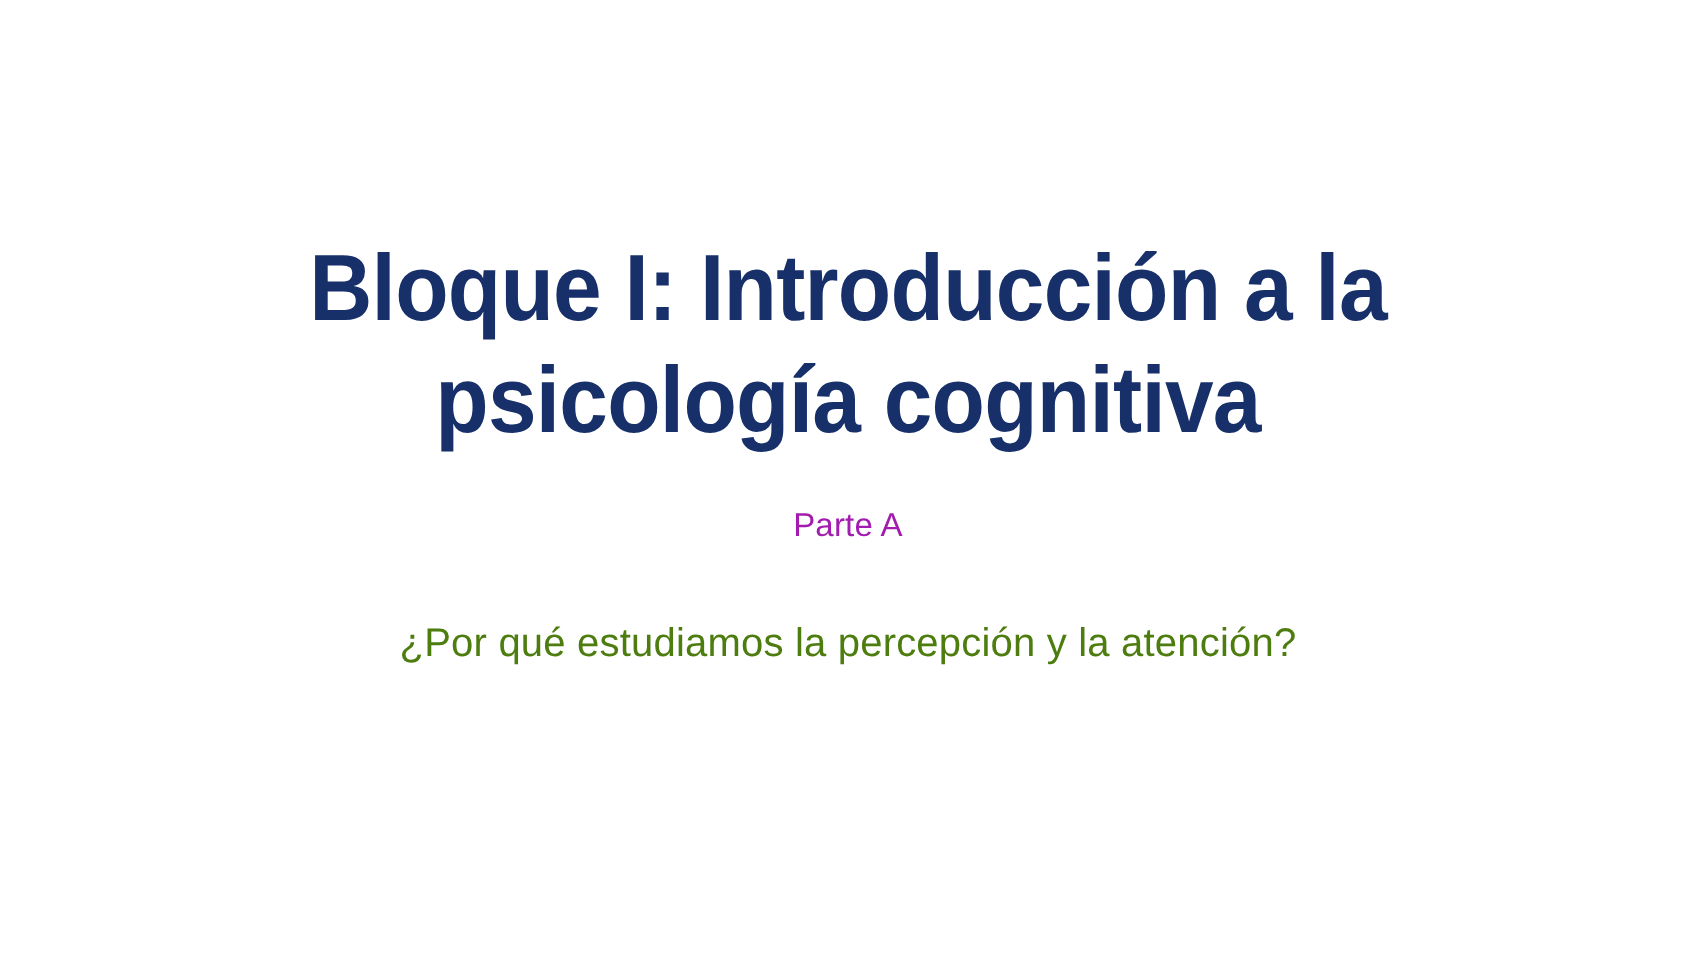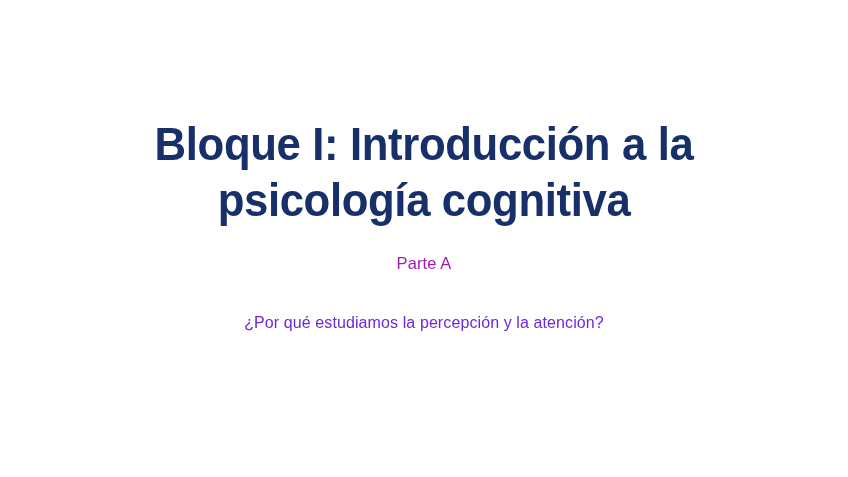--- a/index.html
+++ b/index.html
@@ -65,24 +65,24 @@
     line-height: 21px;
     letter-spacing: 0.1px;
   }
 
   .subtitle-spacer {
     height: 38px;
   }
 
   .subtitle-question {
     margin: 0;
-    color: #6d28d9;
+    color: #4d7c0f;
     font-family: "Liberation Sans", sans-serif;
     font-weight: normal;
-    font-size: 16px;
+    font-size: 20px;
     line-height: 21px;
     letter-spacing: 0.1px;
   }
 </style>
 </head>
 <body>
 
 <div class="slide">
 
   <div class="title-block">

